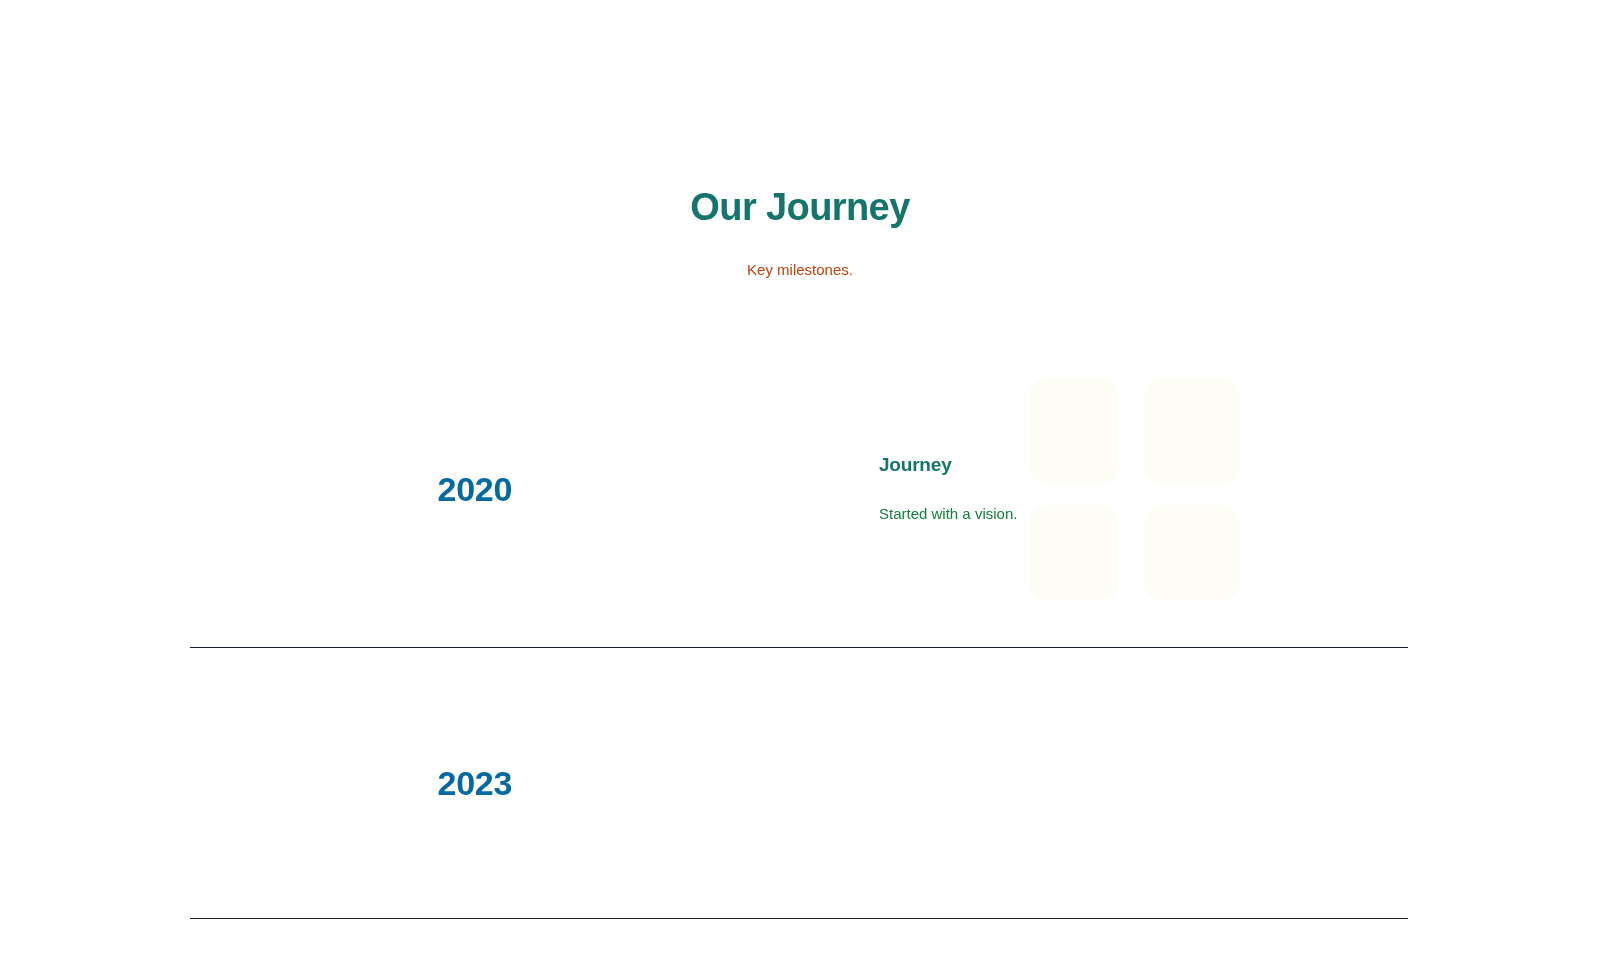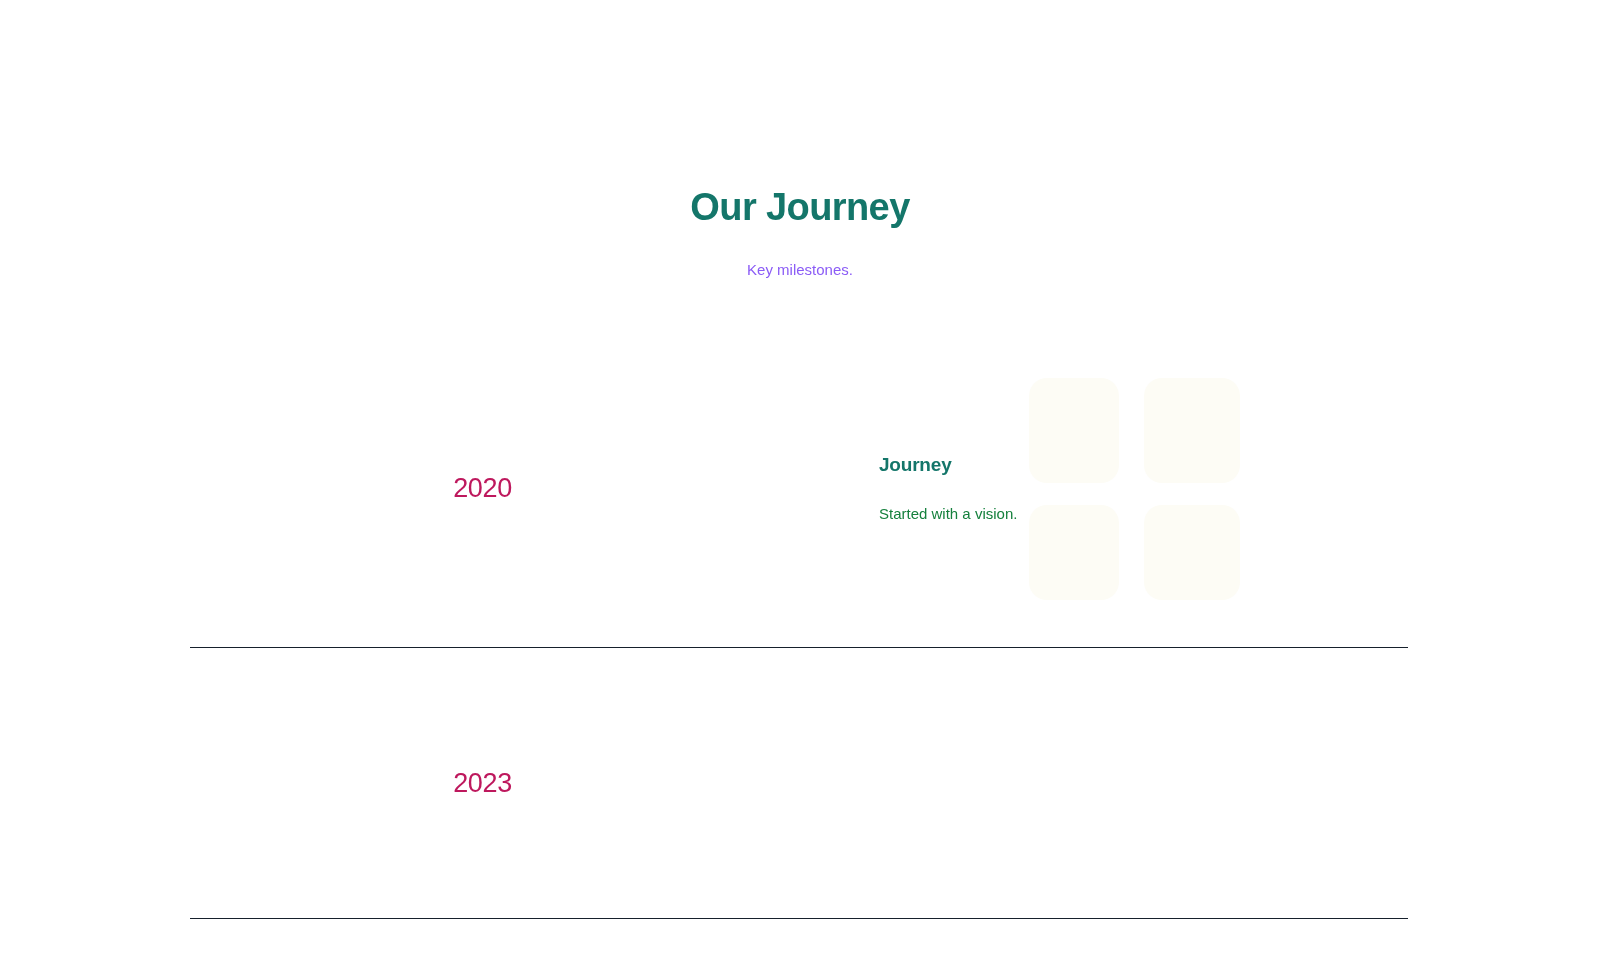--- a/index.html
+++ b/index.html
@@ -37,21 +37,21 @@
     font-weight: 700;
     letter-spacing: -0.6px;
     color: #14766a;
   }
   .section-subtitle {
     margin: 0;
     padding-top: 28px;
     font-size: 15px;
     line-height: 1.4;
     font-weight: 400;
-    color: #8b5cf6;
+    color: #c2410c;
   }
 
   
   .timeline {
     position: absolute;
     top: 330px;
     left: 190px;
     width: 1218px;
   }
 
@@ -66,25 +66,25 @@
   .timeline-row.row-2 { height: 271px; }
 
   .year-col {
     width: 332px;
     flex: 0 0 332px;
     text-align: right;
     padding-right: 10px;
     box-sizing: border-box;
   }
   .year-label {
-    font-size: 27px;
+    font-size: 34px;
     line-height: 1;
-    font-weight: 400;
+    font-weight: 700;
     letter-spacing: -0.3px;
-    color: #be185d;
+    color: #0369a1;
     white-space: nowrap;
   }
 
   .media-col {
     width: 325px;
     flex: 0 0 325px;
     position: relative;
     height: 100%;
   }
 

